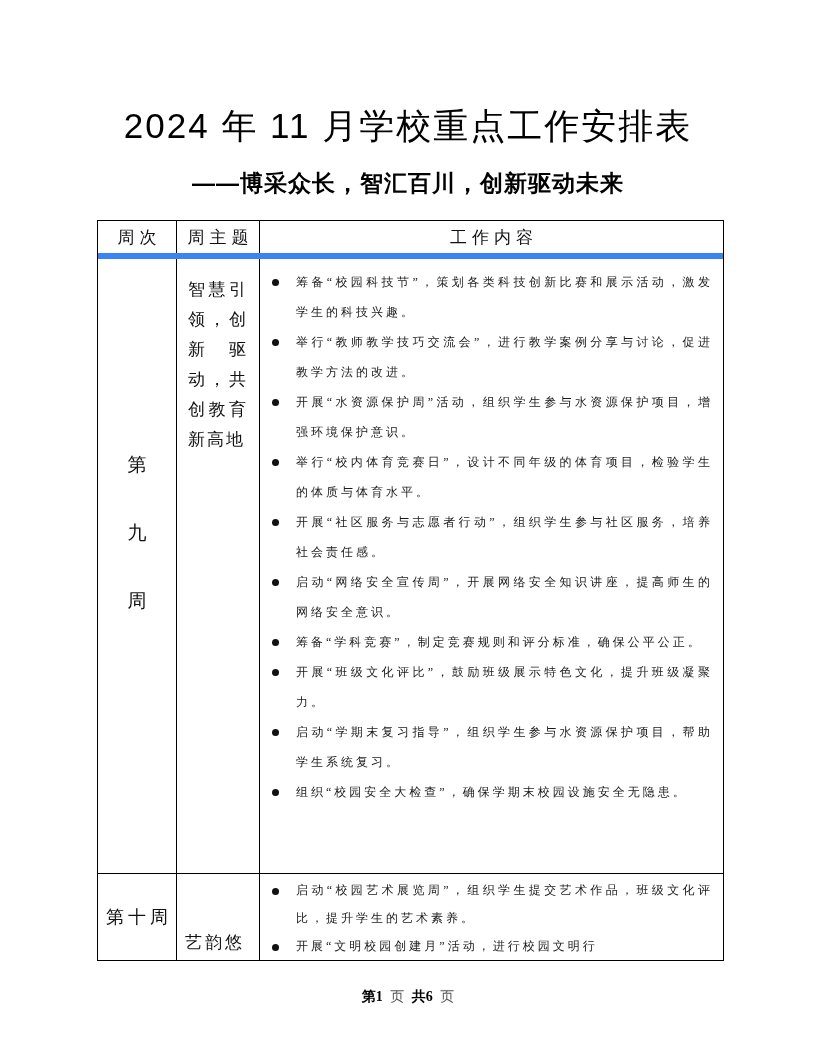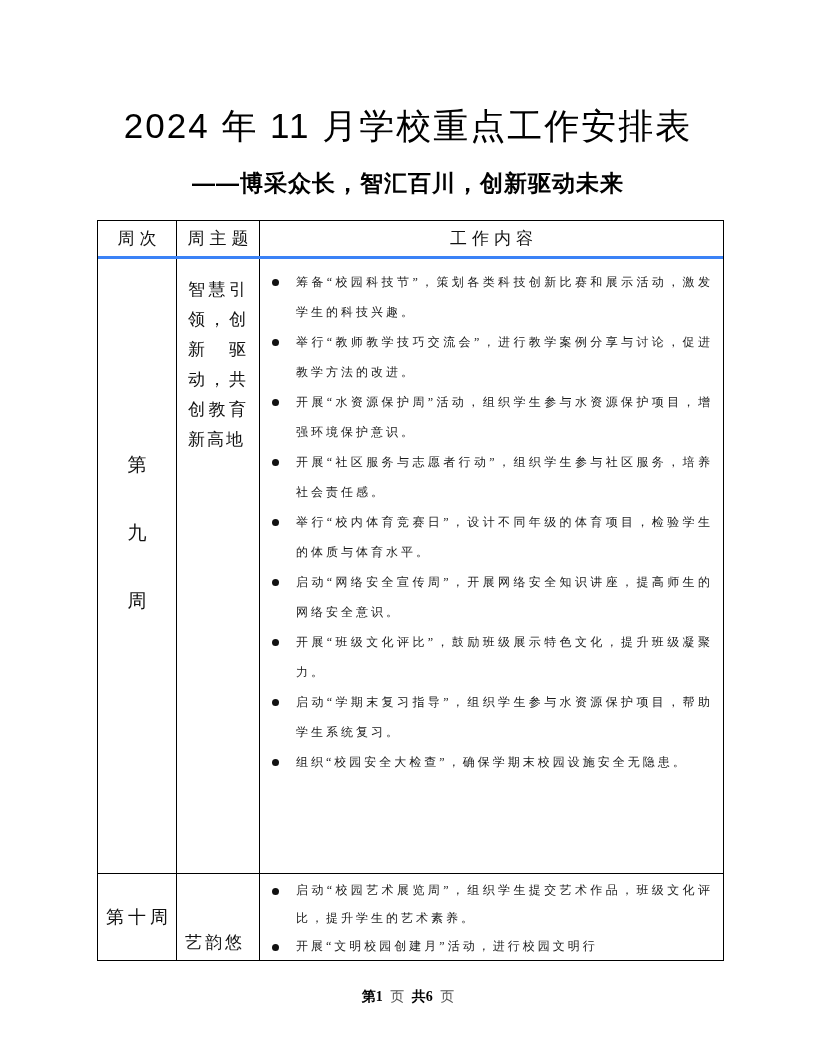--- a/index.html
+++ b/index.html
@@ -41,21 +41,21 @@
     width: 627px;
     border: 1px solid #000;
     background: #fff;
   }
   .trow {
     display: grid;
     grid-template-columns: 79px 83px 463px;
   }
   .cell { border-right: 1px solid #000; overflow: hidden; }
   .cell:last-child { border-right: none; }
-  .thead-row { height: 38px; border-bottom: 3px solid #3b82f6; }
+  .thead-row { height: 38px; border-bottom: 6px solid #3b82f6; }
   .thead-row .cell {
     display: flex; align-items: center; justify-content: center;
     font-size: 17px; letter-spacing: 5px; text-indent: 5px;
     color: #111;
   }
   .body-row-1 { height: 615px; border-bottom: 1px solid #000; }
   .body-row-2 { height: 86px; }
   .week-cell-1 {
     display: flex; flex-direction: column;
     align-items: center; justify-content: center;
@@ -156,33 +156,39 @@
         <div class="bullet-item">
           <span class="bullet-marker">
               <span class="bullet-dot"></span>
             </span>
           <span class="bullet-text">开展“水资源保护周”活动，组织学生参与水资源保护项目，增强环境保护意识。</span>
         </div>
         <div class="bullet-item">
           <span class="bullet-marker">
               <span class="bullet-dot"></span>
             </span>
+          <span class="bullet-text">举行“校内体育竞赛日”，设计不同年级的体育项目，检验学生的体质与体育水平。</span>
+        </div>
+        <div class="bullet-item">
+          <span class="bullet-marker">
+              <span class="bullet-dot"></span>
+            </span>
           <span class="bullet-text">开展“社区服务与志愿者行动”，组织学生参与社区服务，培养社会责任感。</span>
         </div>
         <div class="bullet-item">
           <span class="bullet-marker">
               <span class="bullet-dot"></span>
             </span>
-          <span class="bullet-text">举行“校内体育竞赛日”，设计不同年级的体育项目，检验学生的体质与体育水平。</span>
-        </div>
-        <div class="bullet-item">
-          <span class="bullet-marker">
-              <span class="bullet-dot"></span>
-            </span>
           <span class="bullet-text">启动“网络安全宣传周”，开展网络安全知识讲座，提高师生的网络安全意识。</span>
+        </div>
+        <div class="bullet-item">
+          <span class="bullet-marker">
+              <span class="bullet-dot"></span>
+            </span>
+          <span class="bullet-text">筹备“学科竞赛”，制定竞赛规则和评分标准，确保公平公正。</span>
         </div>
         <div class="bullet-item">
           <span class="bullet-marker">
               <span class="bullet-dot"></span>
             </span>
           <span class="bullet-text">开展“班级文化评比”，鼓励班级展示特色文化，提升班级凝聚力。</span>
         </div>
         <div class="bullet-item">
           <span class="bullet-marker">
               <span class="bullet-dot"></span>

